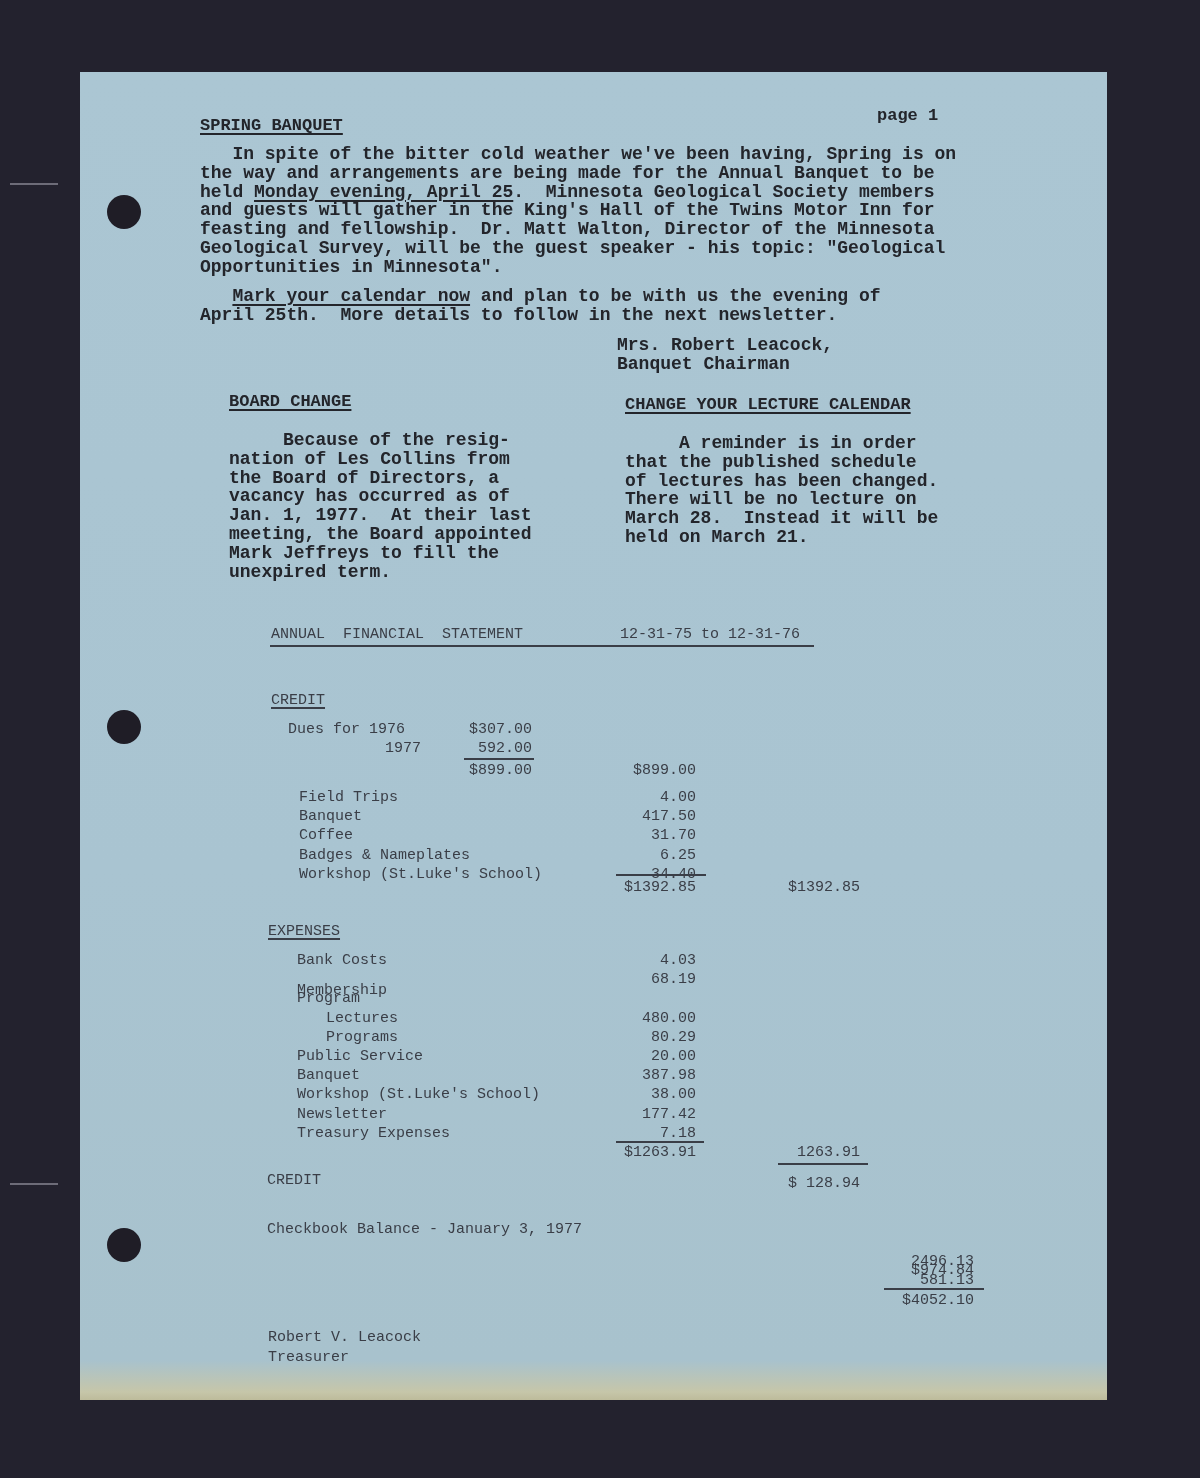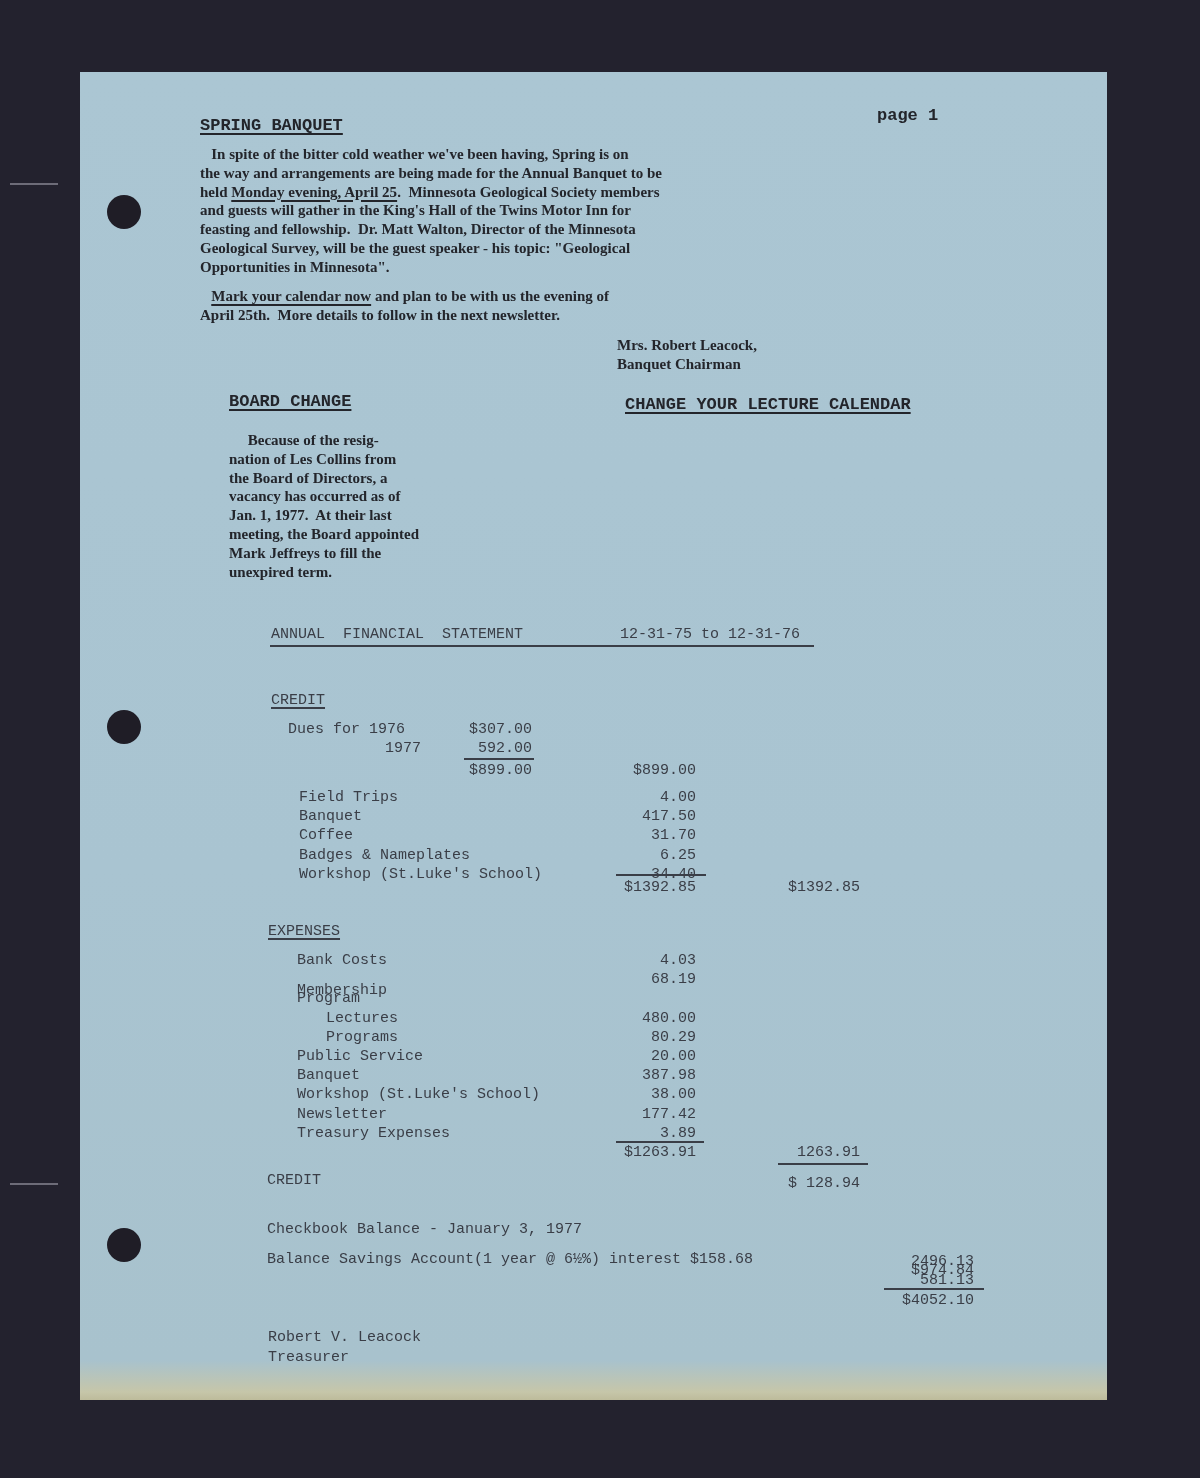--- a/index.html
+++ b/index.html
@@ -23,21 +23,21 @@
     .hole {
       position: absolute; width: 34px; height: 34px; border-radius: 50%;
       background: #1f1d26; left: 27px;
     }
     .t {
       position: absolute; white-space: pre; line-height: 19px;
     }
     .bold { font-weight: bold; color: #23252b; font-size: 17px; }
     .type2 { font-size: 15px; color: #3a3e47; line-height: 19.2px; }
     .u { text-decoration: underline; text-decoration-thickness: 2px; text-underline-offset: 3px; }
-    .block { position: absolute; white-space: pre; font-weight: bold; font-size: 15px; line-height: 18.8px; color: #23252b; font-family: Liberation Serif, serif; }
+    .block { position: absolute; white-space: pre; font-weight: bold; font-size: 18px; line-height: 18.8px; color: #23252b; }
     .num { text-align: right; }
     .rule { position: absolute; height: 1.5px; background: #3a3e47; }
   </style>
 </head>
 <body>
 
 <div class="edge-mark" style="top:183px;"></div>
 <div class="edge-mark" style="top:1183px;"></div>
 
 <div class="paper">
@@ -67,20 +67,26 @@
   <div class="block" style="left:149px; top:359px;"><span>     Because of the resig-</span>
 <span>nation of Les Collins from</span>
 <span>the Board of Directors, a</span>
 <span>vacancy has occurred as of</span>
 <span>Jan. 1, 1977.  At their last</span>
 <span>meeting, the Board appointed</span>
 <span>Mark Jeffreys to fill the</span>
 <span>unexpired term.</span></div>
 
   <div class="t bold u" style="left:545px; top:323px;">CHANGE YOUR LECTURE CALENDAR</div>
+  <div class="block" style="left:545px; top:362px;"><span>     A reminder is in order</span>
+<span>that the published schedule</span>
+<span>of lectures has been changed.</span>
+<span>There will be no lecture on</span>
+<span>March 28.  Instead it will be</span>
+<span>held on March 21.</span></div>
 
   <div class="t type2" style="left:191px; top:553px;">ANNUAL  FINANCIAL  STATEMENT</div>
   <div class="t type2" style="left:540px; top:553px;">12-31-75 to 12-31-76</div>
   <div class="rule" style="left:190px; top:573px; width:544px;"></div>
 
   <div class="t type2 u" style="left:191px; top:619px; text-decoration-thickness:1.5px;">CREDIT</div>
 
   <div class="t type2" style="left:208px; top:648px;">Dues for 1976</div>
   <div class="t type2" style="left:305px; top:667px;font-family:Liberation Mono, monospace;">1977</div>
   <div class="t type2 num" style="left:370px; width:82px; top:648px;">$307.00</div>
@@ -121,34 +127,33 @@
       <div class="t type2 num" style="left:520px; width:96px; top:955.8px;">80.29</div>
       <div class="t type2" style="left:217px; top:975px;">Public Service</div>
       <div class="t type2 num" style="left:520px; width:96px; top:975px;">20.00</div>
       <div class="t type2" style="left:217px; top:994.2px;">Banquet</div>
       <div class="t type2 num" style="left:520px; width:96px; top:994.2px;">387.98</div>
       <div class="t type2" style="left:217px; top:1013.4px;">Workshop (St.Luke's School)</div>
       <div class="t type2 num" style="left:520px; width:96px; top:1013.4px;">38.00</div>
       <div class="t type2" style="left:217px; top:1032.6px;">Newsletter</div>
       <div class="t type2 num" style="left:520px; width:96px; top:1032.6px;">177.42</div>
       <div class="t type2" style="left:217px; top:1051.8px;">Treasury Expenses</div>
-      <div class="t type2 num" style="left:520px; width:96px; top:1051.8px;">3.89</div>
+      <div class="t type2 num" style="left:520px; width:96px; top:1051.8px;">7.18</div>
     </div>
 
   <div class="rule" style="left:536px; top:1069px; width:88px;"></div>
   <div class="t type2 num" style="left:520px; width:96px; top:1071px;">$1263.91</div>
   <div class="t type2 num" style="left:680px; width:100px; top:1071px;">1263.91</div>
   <div class="rule" style="left:698px; top:1091px; width:90px;"></div>
 
   <div class="t type2" style="left:187px; top:1099px;">CREDIT</div>
   <div class="t type2 num" style="left:680px; width:100px; top:1102px;">$ 128.94</div>
 
   <div class="t type2" style="left:187px; top:1148px;">Checkbook Balance - January 3, 1977</div>
   <div class="t type2 num" style="left:800px; width:94px; top:1151px;margin-top:38px;">$974.84</div>
-  <div class="t type2" style="left:187px; top:1178px;">Balance Savings Account(1 year @ 6½%) interest $158.68</div>
   <div class="t type2 num" style="left:800px; width:94px; top:1180px;">2496.13</div>
   <div class="t type2 num" style="left:800px; width:94px; top:1199px;">581.13</div>
   <div class="rule" style="left:804px; top:1216px; width:100px;"></div>
   <div class="t type2 num" style="left:794px; width:100px; top:1219px;">$4052.10</div>
 
   <div class="t type2" style="left:188px; top:1256px;">Robert V. Leacock</div>
   <div class="t type2" style="left:188px; top:1276px;">Treasurer</div>
 </div>
 
 </body></html>

